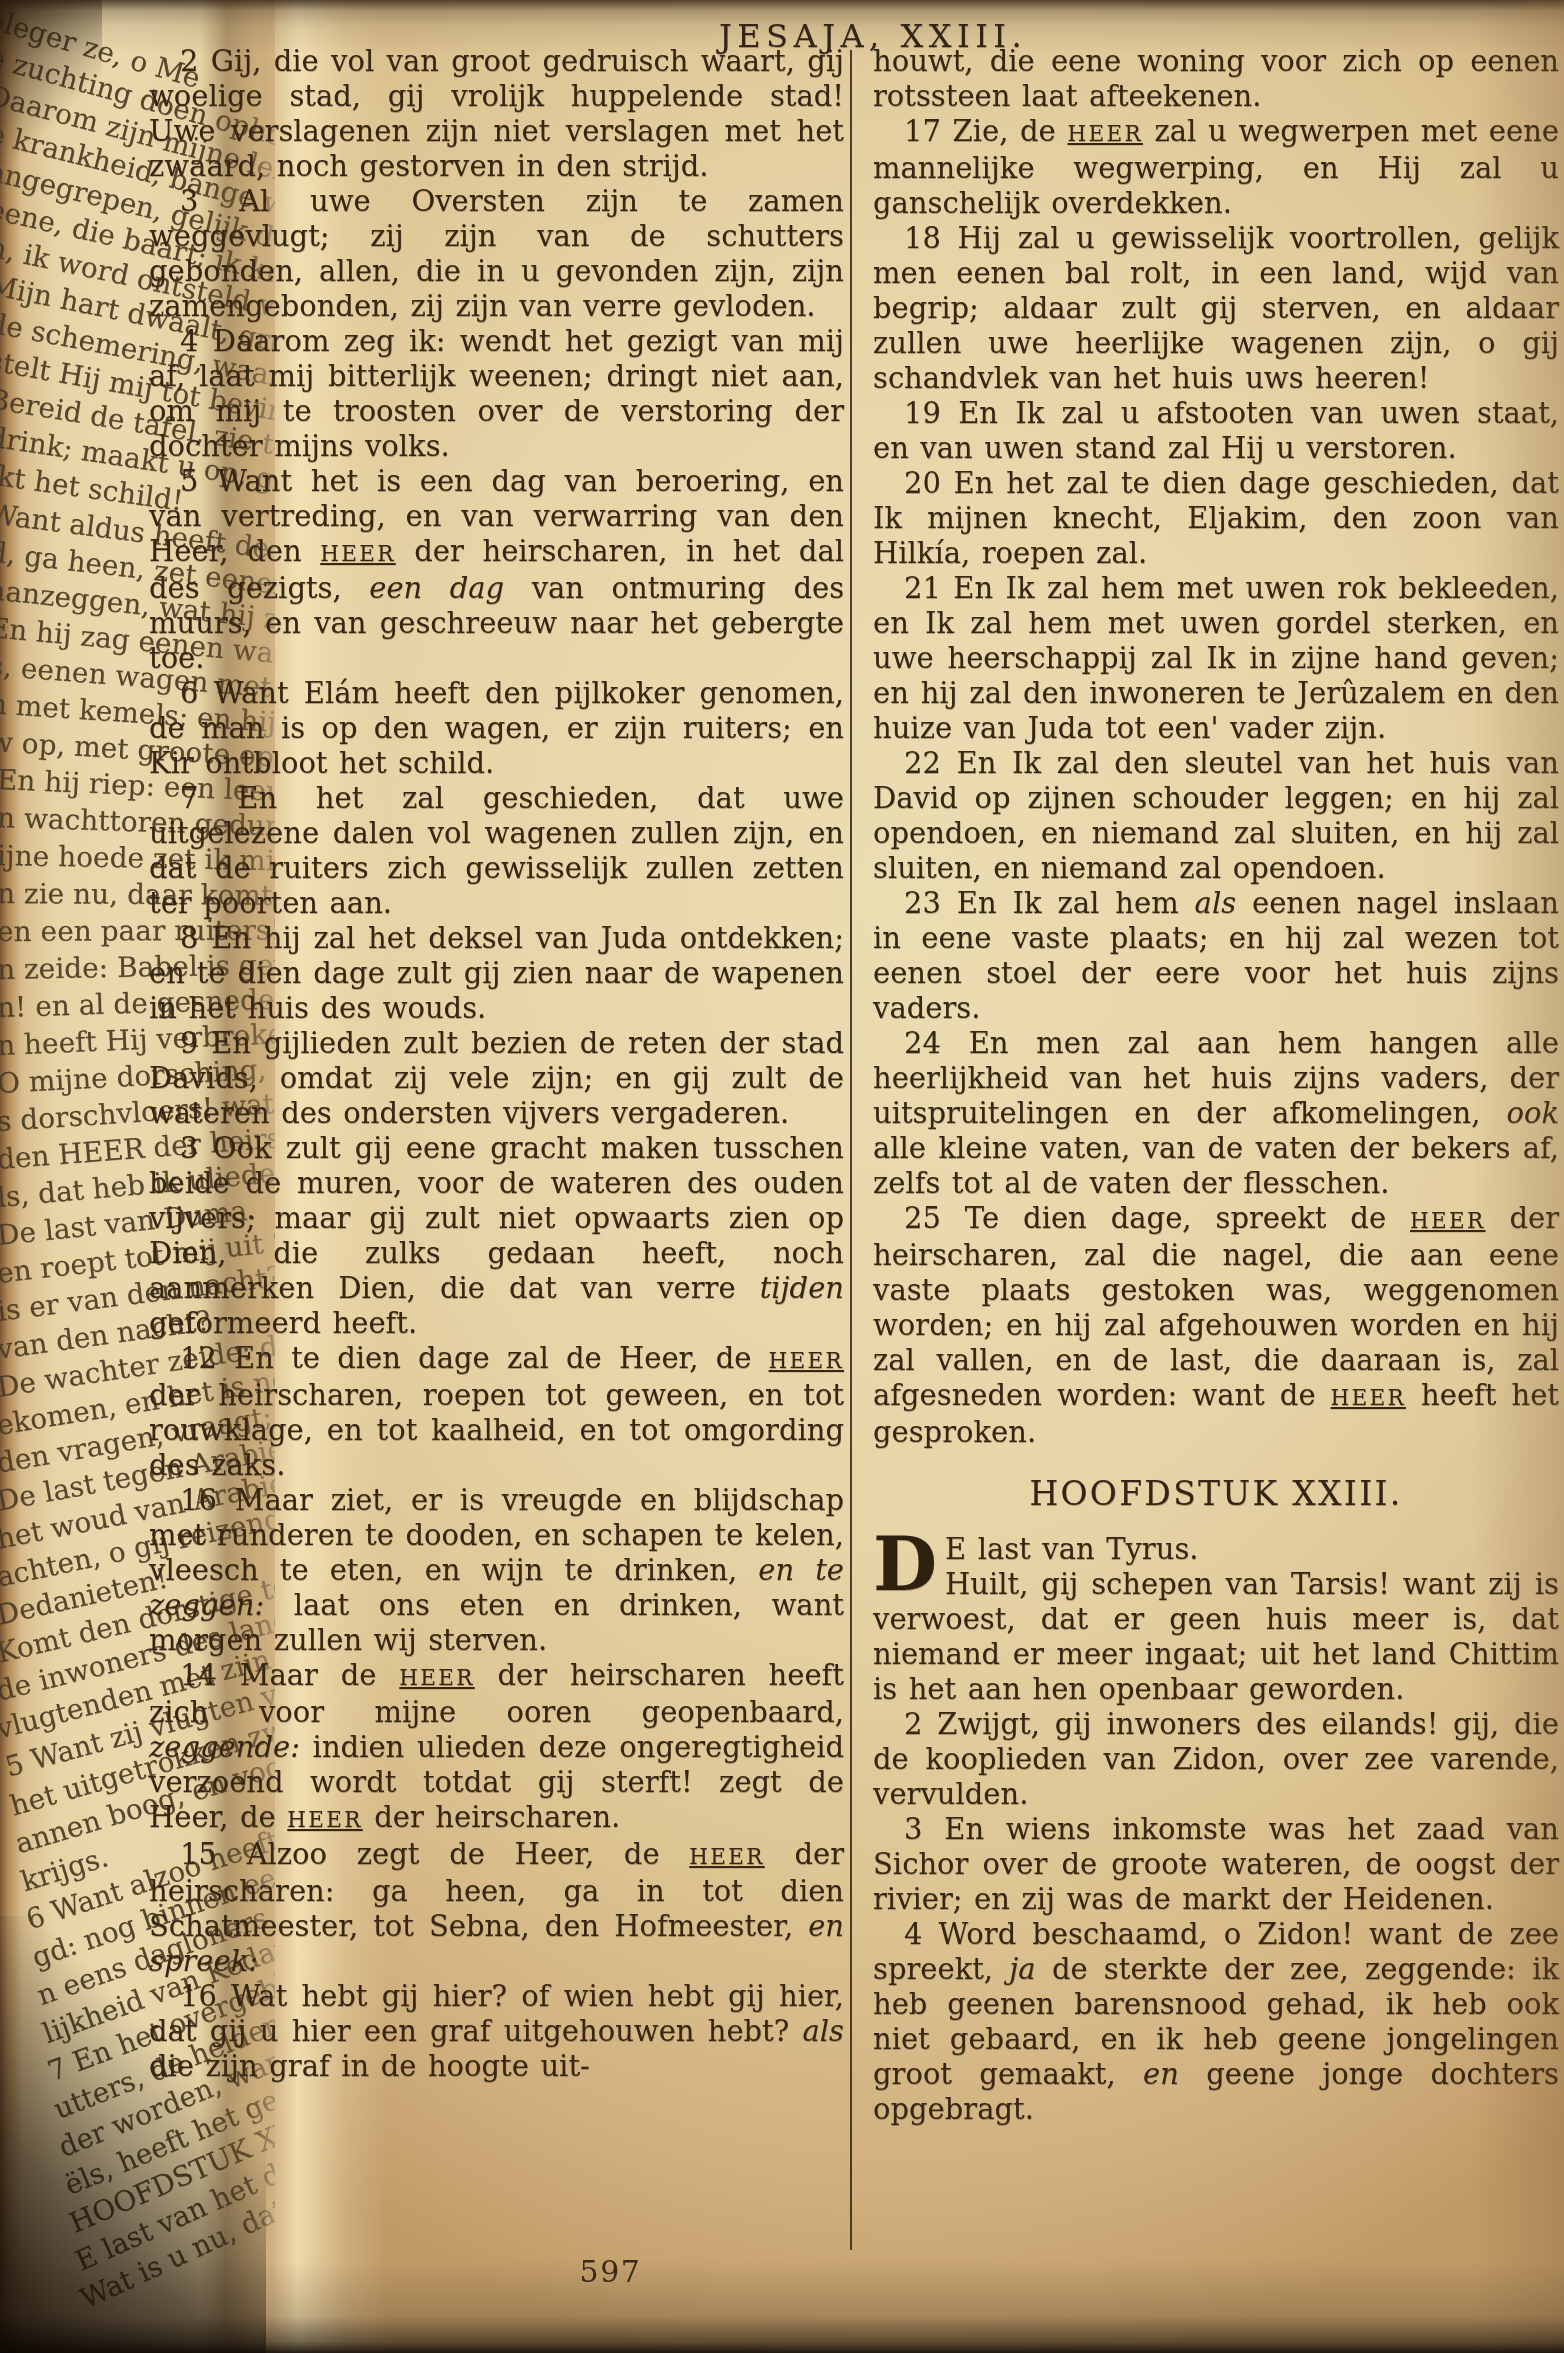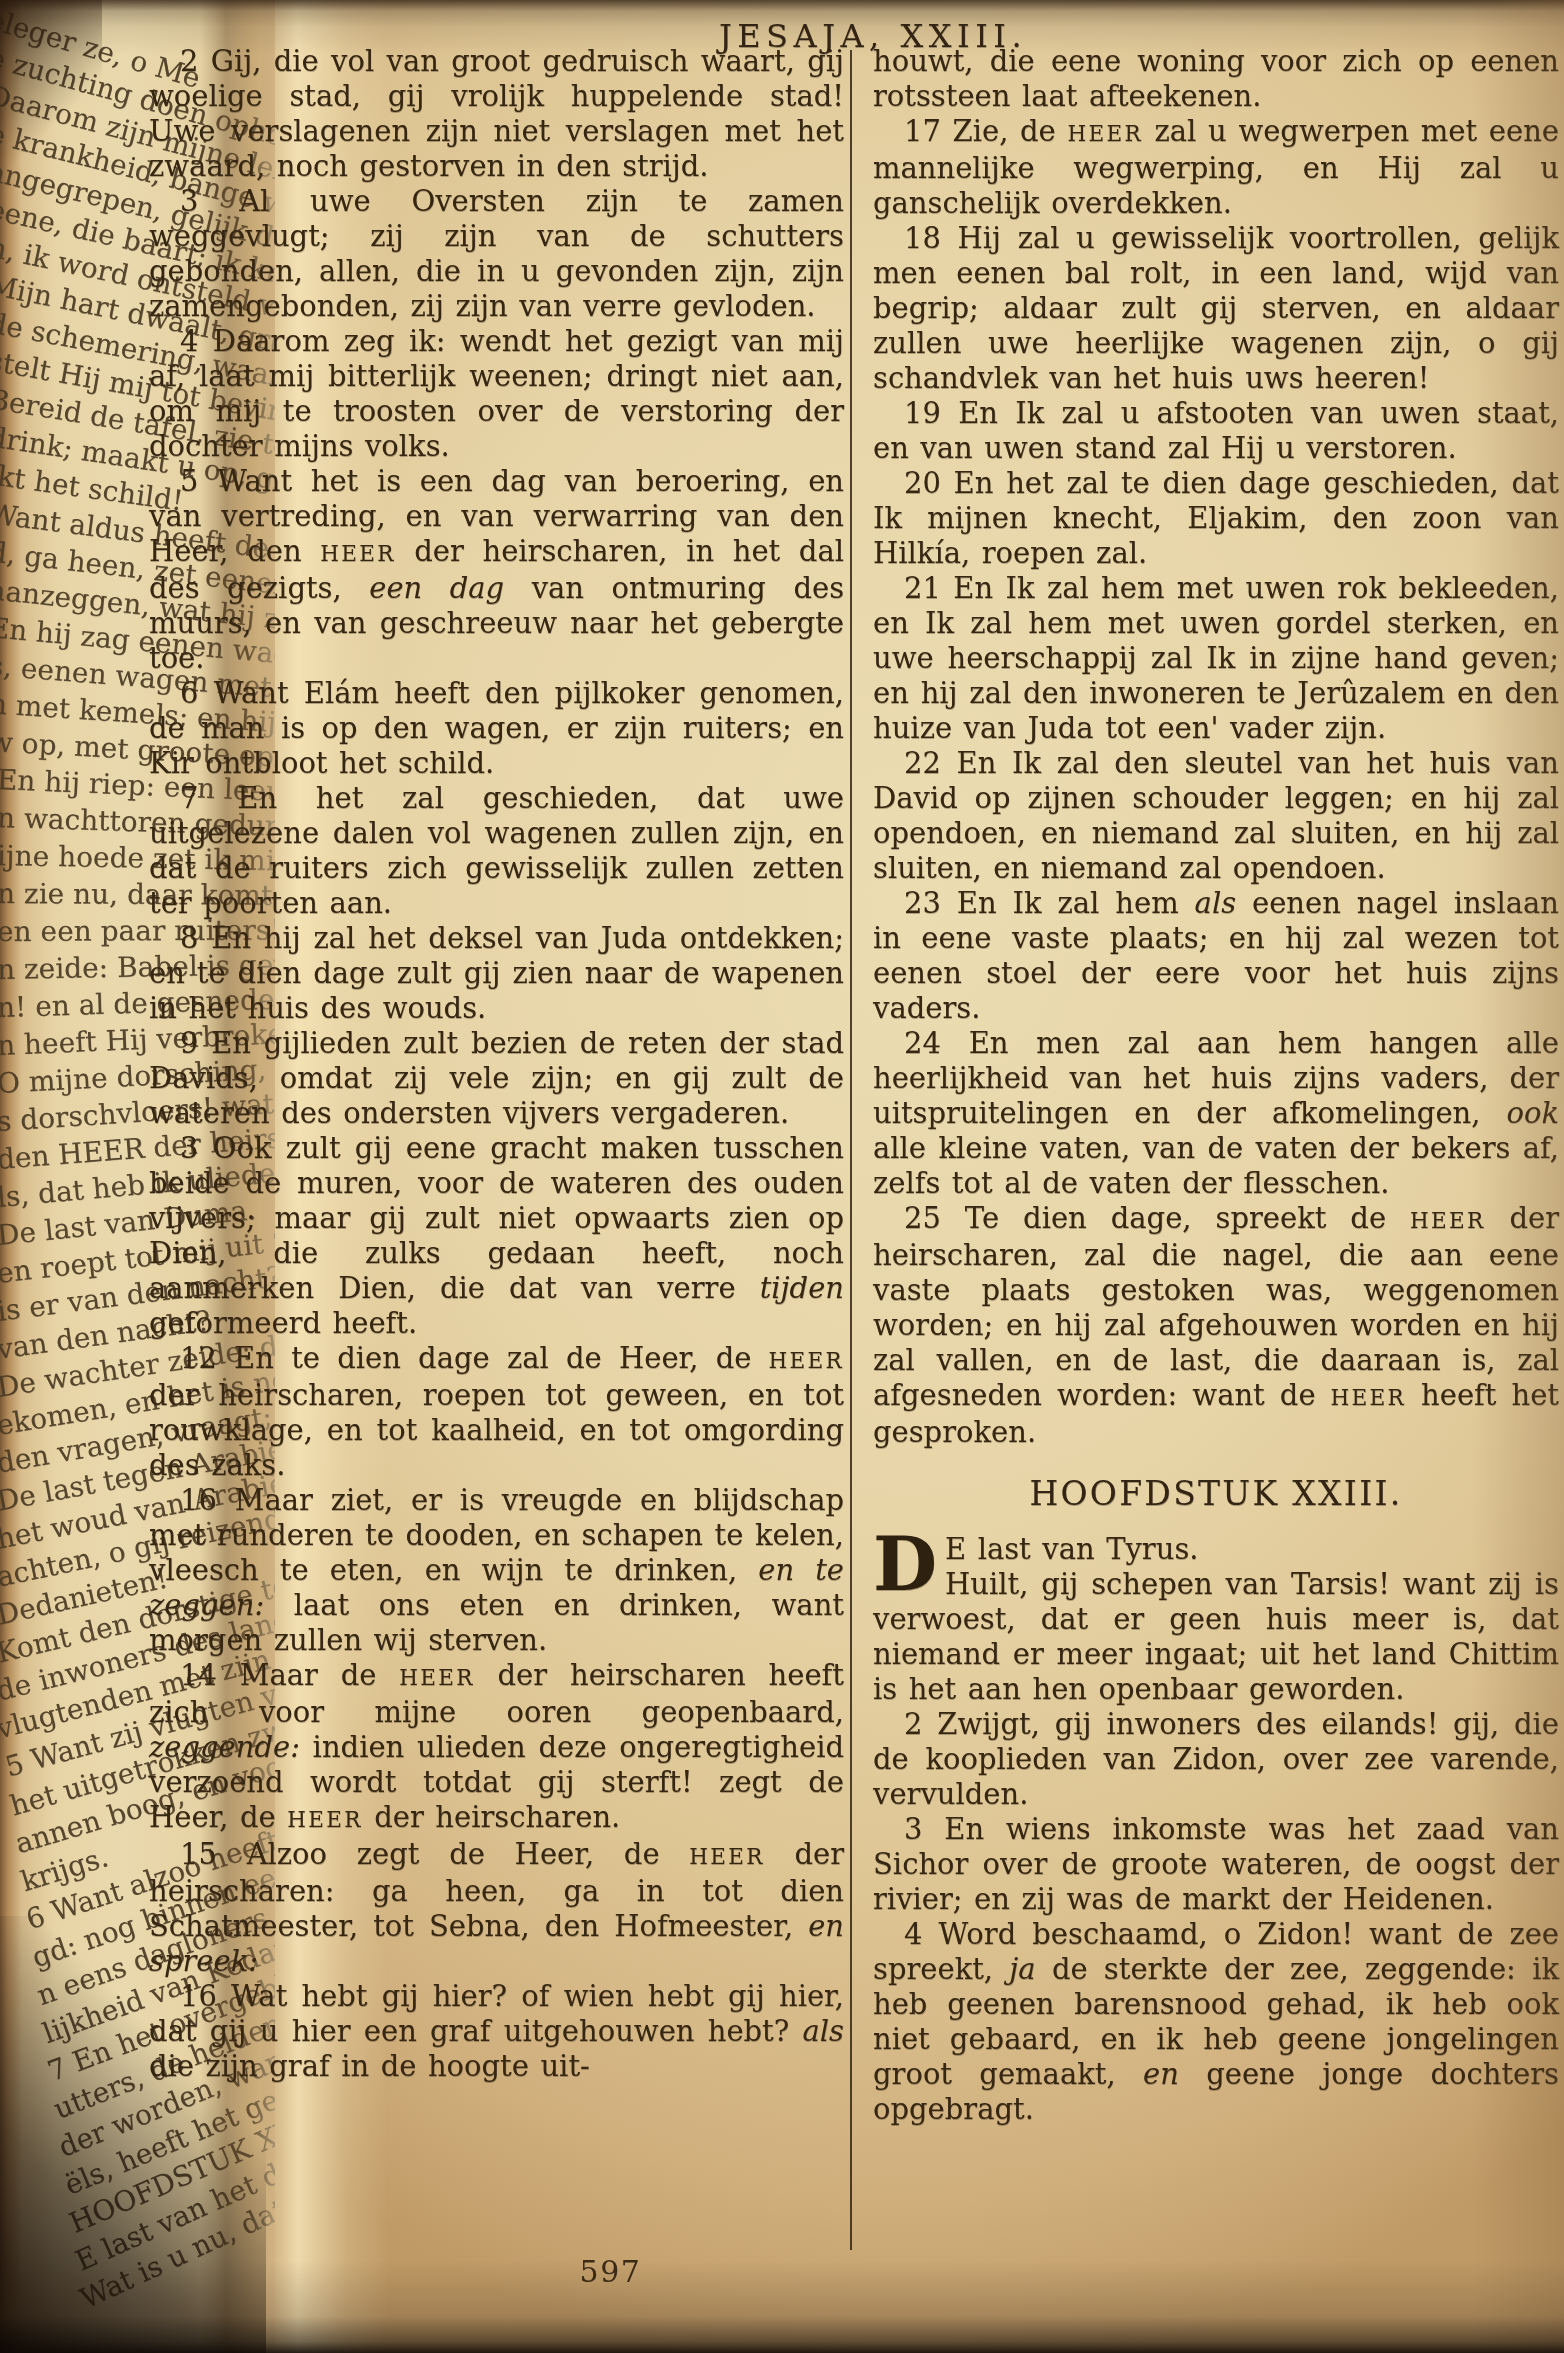--- a/index.html
+++ b/index.html
@@ -42,21 +42,21 @@
   .col-left{left:0;width:695px;}
   .col-right{left:724px;width:686px;}
   .divider{position:absolute;left:701px;top:6.3px;width:2.3px;height:2200px;background:rgba(52,37,20,.85);}
   .verse{
     margin:0;font-size:29px;line-height:35px;text-align:justify;
     color:#362612;text-indent:31px;word-spacing:2.3px;
     text-shadow:0.3px 0.5px 0.5px rgba(54,38,18,.33);
   }
   .verse.noindent{text-indent:0;}
   .it{font-style:italic;}
-  .sc{font-size:0.74em;letter-spacing:2.3px;}
+  .sc{font-size:0.74em;letter-spacing:2.3px;text-decoration:underline;}
   .chapter-heading{
     margin:23.5px 0 19px 0;text-align:center;font-size:33px;letter-spacing:2.3px;
     color:#33241 4;color:#332414;text-shadow:0.4px 0.5px 0.6px rgba(51,36,20,.35);
   }
   .dropcap{
     float:left;font-size:74px;line-height:58px;padding:3.1px 7.8px 0 0;
     font-weight:bold;color:#2f2110;
   }
   .page-number{
     position:absolute;left:454px;top:2254px;width:313px;text-align:center;

